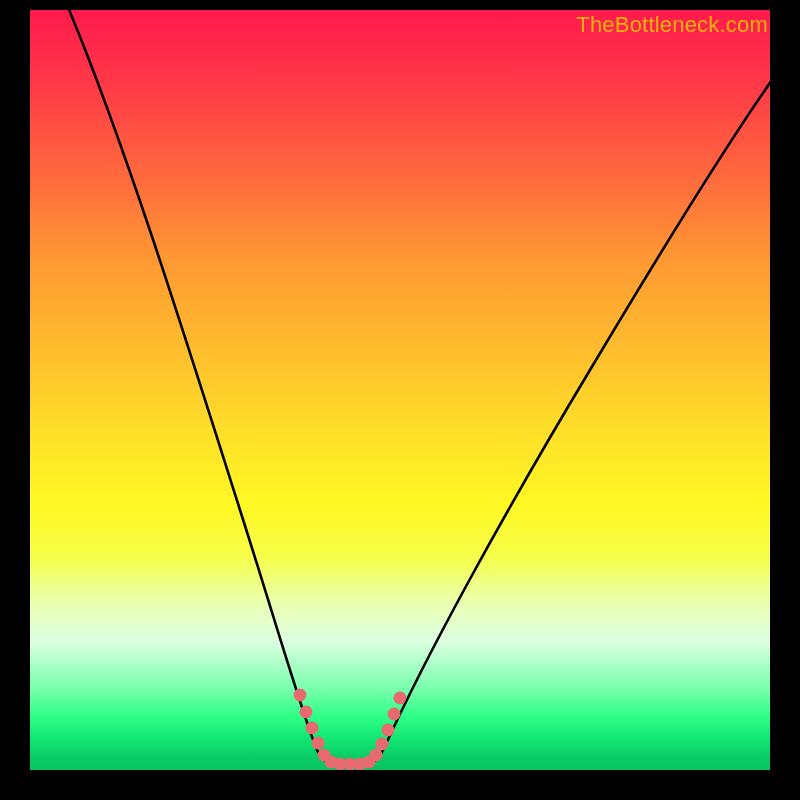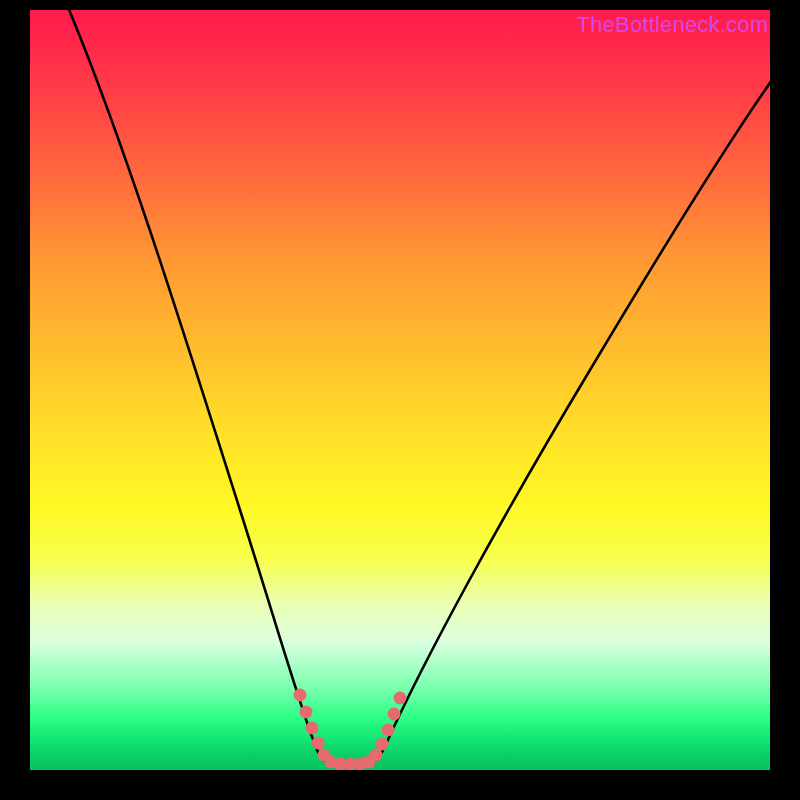--- a/index.html
+++ b/index.html
@@ -39,21 +39,21 @@
       #2eff86 93%,
       #11e673 96%,
       #0acf68 98%,
       #08c261 100%
     );
   }
   .watermark {
     position: absolute;
     top: 12px;
     right: 32px;
-    color: #d946ef;
+    color: #eab308;
     font-size: 22px;
     font-weight: 500;
     letter-spacing: 0.2px;
     z-index: 5;
   }
   svg.curve {
     position: absolute;
     left: 0; top: 0;
     width: 740px;
     height: 760px;

